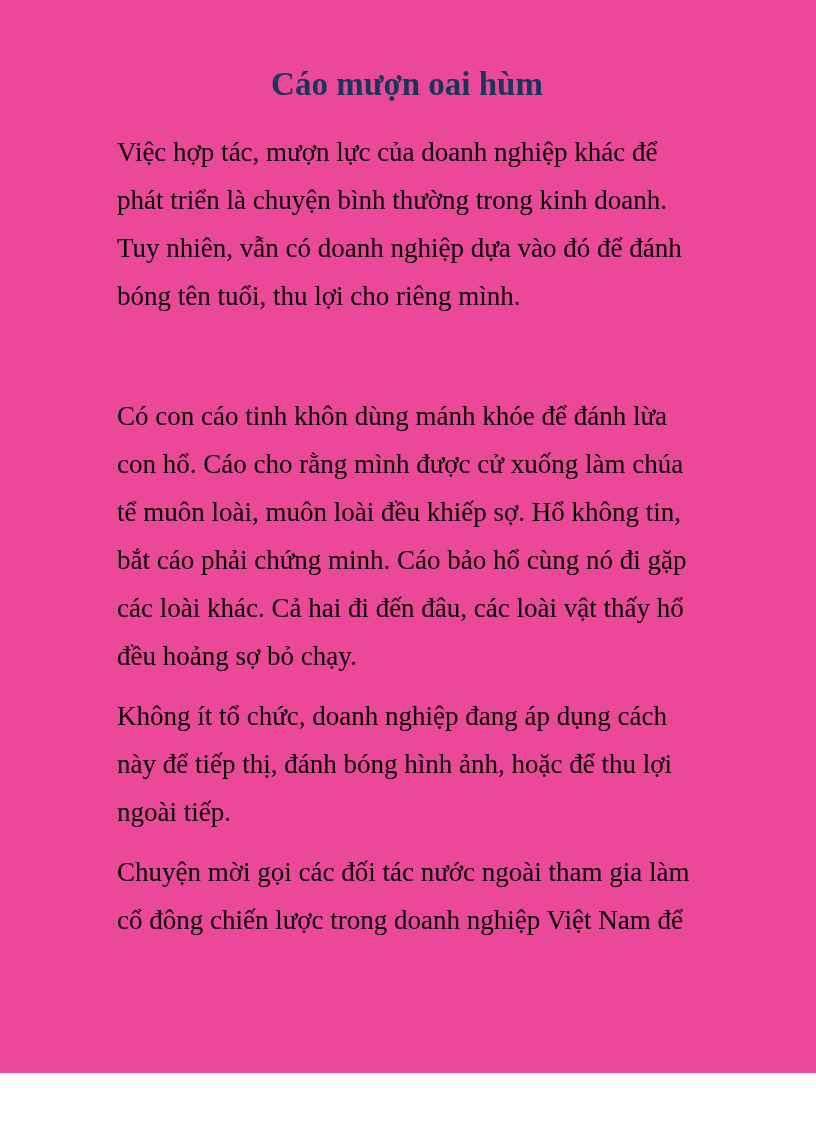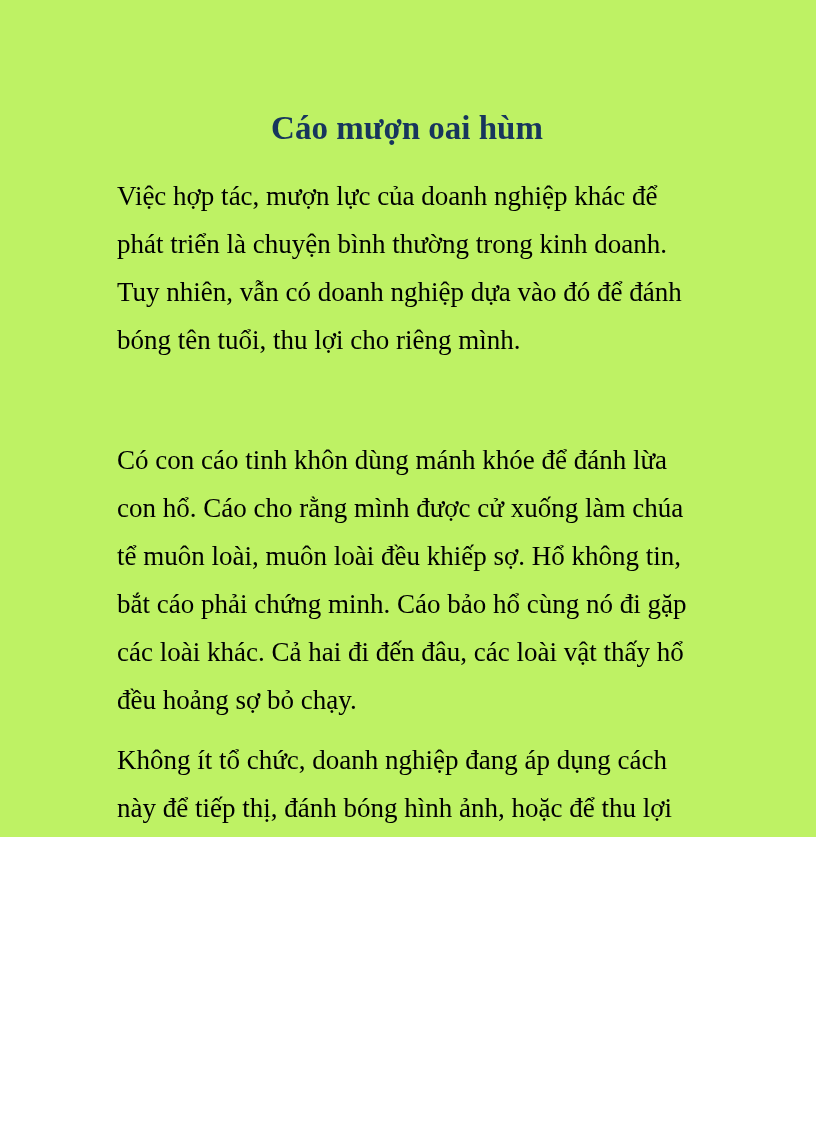--- a/index.html
+++ b/index.html
@@ -3,24 +3,24 @@
 <meta charset="utf-8">
 <style>
   html, body {
     margin: 0;
     padding: 0;
     background: #ffffff;
   }
   .page {
     position: relative;
     width: 816px;
-    height: 837px;
+    height: 1073px;
     box-sizing: border-box;
-    background: #bef264;
-    padding: 106px 119px 0 117px;
+    background: #ec4899;
+    padding: 62px 119px 0 117px;
     font-family: "Liberation Serif", "DejaVu Serif", serif;
     color: var(--text, #000000);
     overflow: hidden;
   }
   .doc-title {
     width: 580px;
     margin: 0 0 22px 0;
     font-size: 33px;
     line-height: 44px;
     font-weight: bold;
@@ -56,13 +56,15 @@
 con hổ. Cáo cho rằng mình được cử xuống làm chúa
 tể muôn loài, muôn loài đều khiếp sợ. Hổ không tin,
 bắt cáo phải chứng minh. Cáo bảo hổ cùng nó đi gặp
 các loài khác. Cả hai đi đến đâu, các loài vật thấy hổ
 đều hoảng sợ bỏ chạy.</div>
 
   <div class="para">Không ít tổ chức, doanh nghiệp đang áp dụng cách
 này để tiếp thị, đánh bóng hình ảnh, hoặc để thu lợi
 ngoài tiếp.</div>
 
+  <div class="para">Chuyện mời gọi các đối tác nước ngoài tham gia làm
+cổ đông chiến lược trong doanh nghiệp Việt Nam để</div>
 </div>
 
 </body></html>

